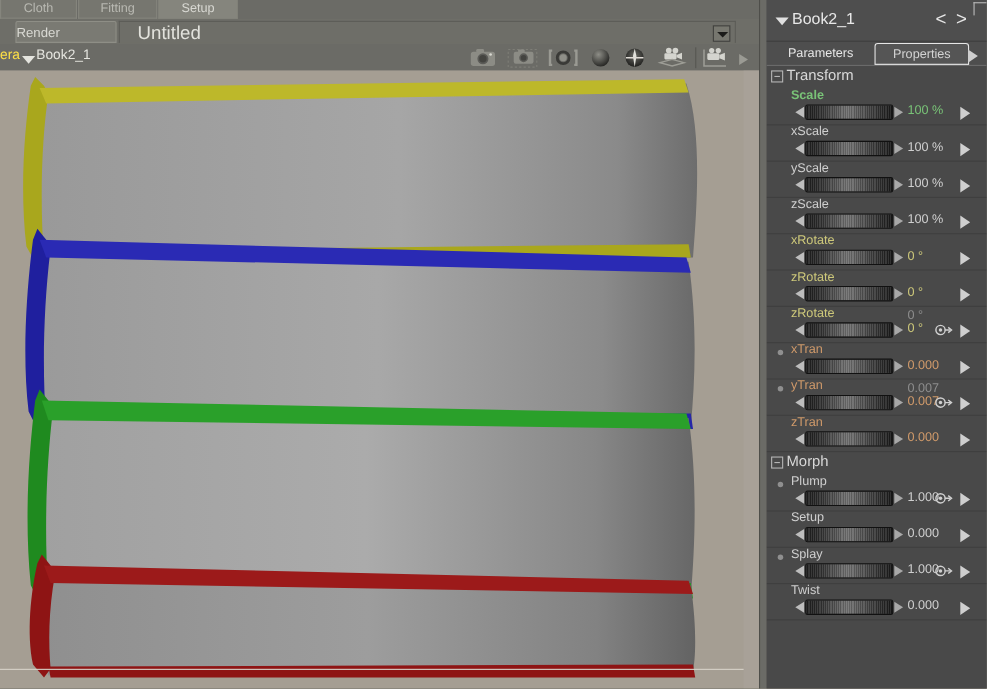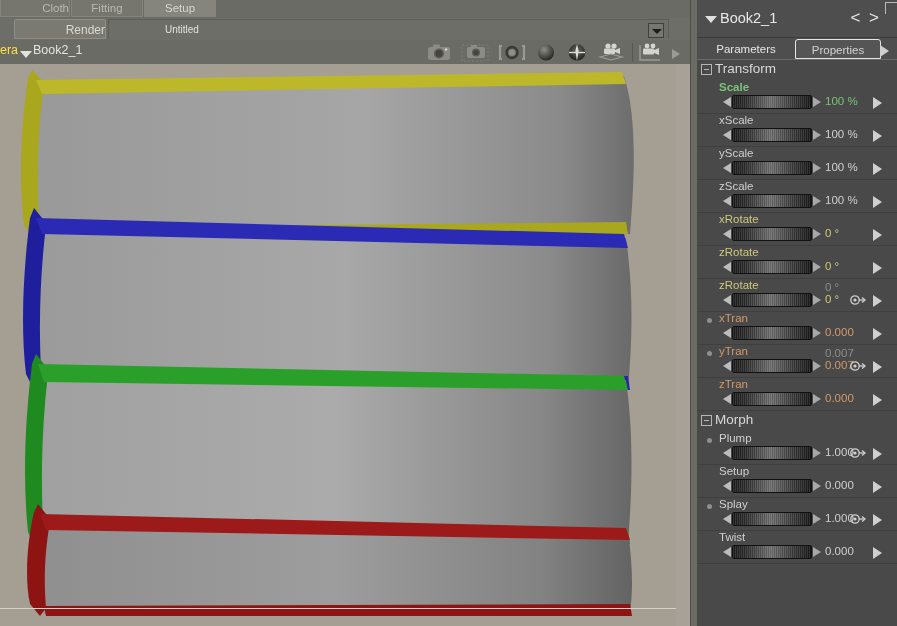--- a/index.html
+++ b/index.html
@@ -22,30 +22,30 @@
     background:#76766f;border:1px solid #85857d;border-top:none;
     color:#b9b9b2;font-size:11.5px;text-align:center;
     box-sizing:border-box;
   }
   .apptab.sel{background:#85857d;color:#d8d8d2;}
 
   
   #docrow{position:absolute;left:0;top:18px;width:697px;height:22px;background:#6e6e68;}
   #rendertab{
     position:absolute;left:14px;top:1px;width:92px;height:20px;
-    line-height:20px;text-align:right;
+    line-height:20px;text-align:left;
     background:#7a7a73;border:1px solid #8e8e86;border-radius:2px 2px 0 0;
     color:#d9d9d3;font-size:12px;box-sizing:border-box;
   }
   #doctitlebar{
     position:absolute;left:108px;top:1px;right:28px;height:20px;
     background:#6e6e68;border:1px solid #5d5d58;border-bottom:none;
     box-sizing:border-box;
   }
-  #doctitle{position:absolute;left:16px;top:0;height:20px;line-height:20px;color:#e2e2dc;font-size:10px;margin-left:40px;}
+  #doctitle{position:absolute;left:16px;top:0;height:20px;line-height:20px;color:#e2e2dc;font-size:17px;}
   #tr-dropdown{
     position:absolute;right:4px;top:3px;width:16px;height:15px;
     background:#77776f;border:1px solid #3f3f3c;box-sizing:border-box;
   }
   #tr-dropdown .tri{
     position:absolute;left:3px;top:5px;width:0;height:0;
     border-left:5px solid transparent;border-right:5px solid transparent;border-top:5px solid #1c1c1a;
   }
 
   
@@ -152,21 +152,21 @@
   }
 </style>
 </head>
 <body>
 
 <div id="app">
 
   <div id="left">
 
     <div id="toprow">
-        <div class="apptab" style="left: 0px; width: 70px; text-align: right;">Cloth</div>
+        <div class="apptab" style="left: 0px; width: 70px;">Cloth</div>
         <div class="apptab" style="left: 71px; width: 72px;">Fitting</div>
         <div class="apptab sel" style="left: 144px; width: 72px;">Setup</div>
       </div>
 
     <div id="docrow">
       <div id="rendertab">Render</div>
       <div id="doctitlebar">
         <div id="doctitle">Untitled</div>
         <div id="tr-dropdown">
           <div class="tri"></div>

